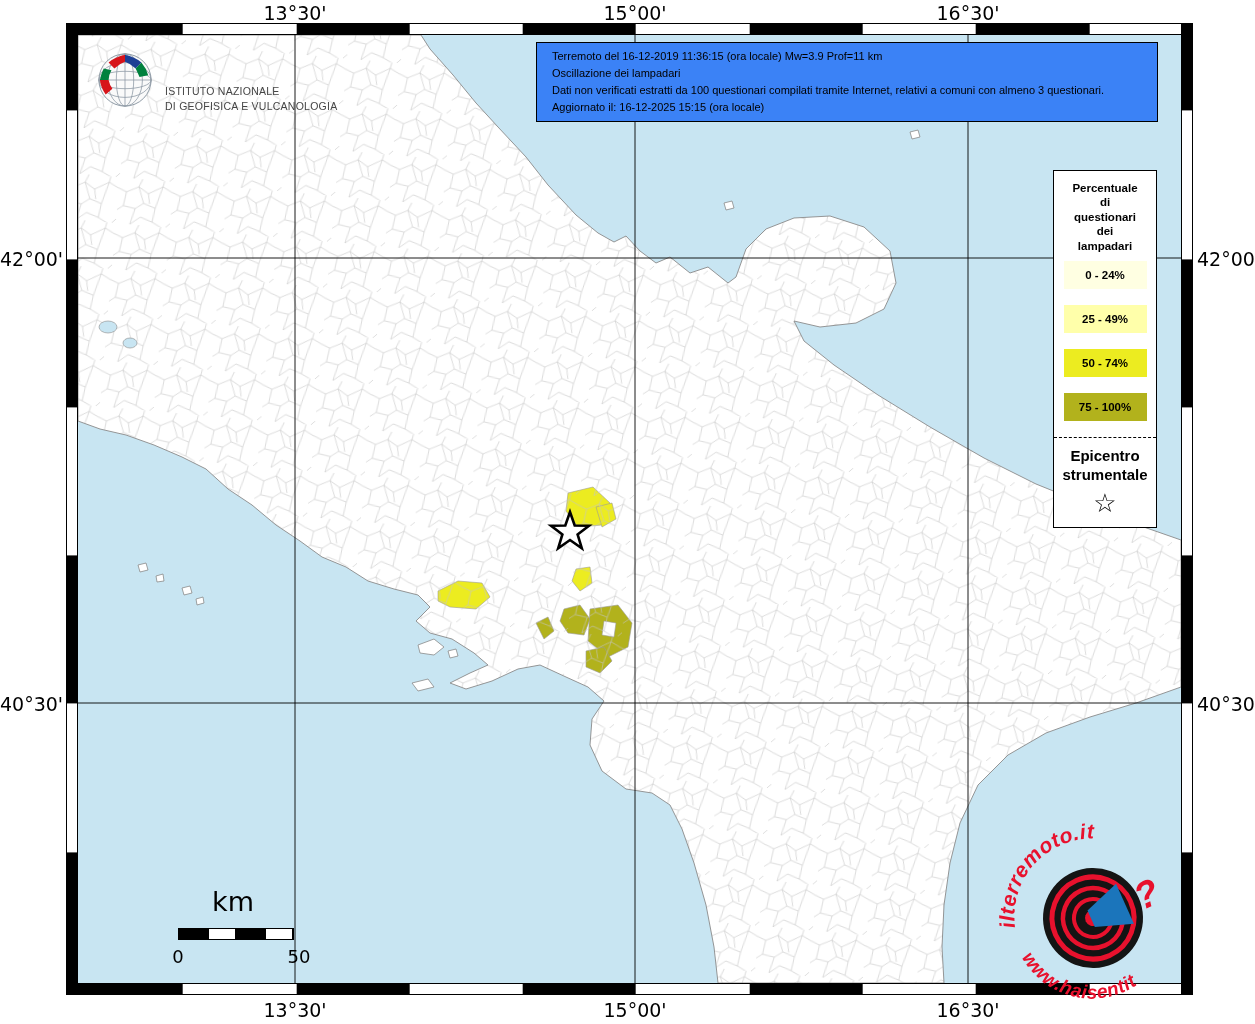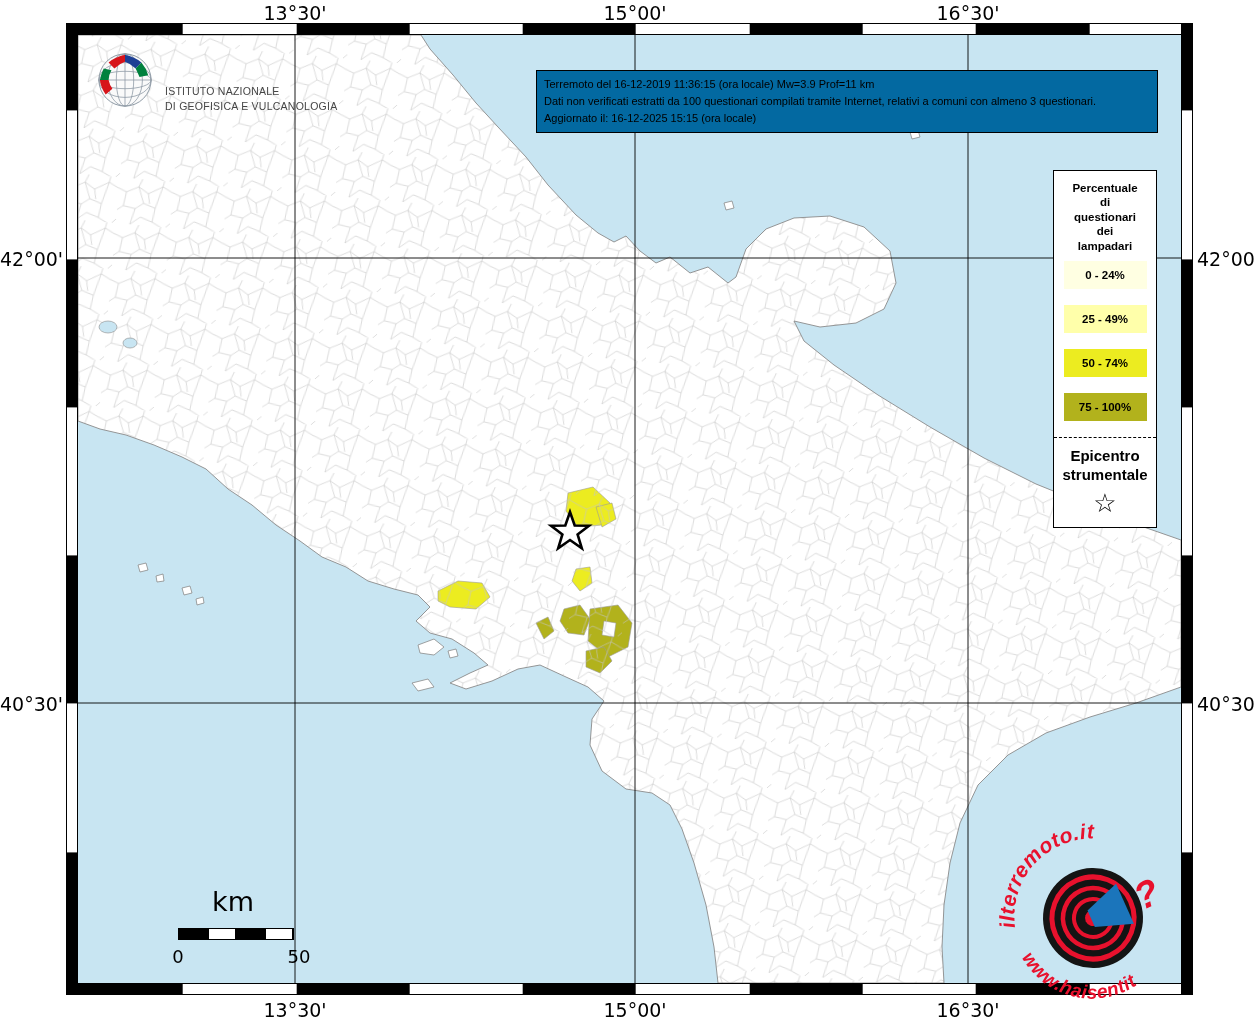--- a/index.html
+++ b/index.html
@@ -32,22 +32,22 @@
   .axis-bottom{top:999px;width:90px;text-align:center;}
   .axis-left{width:62px;text-align:right;left:0;}
   .axis-right{left:1197px;width:70px;text-align:left;}
 
   
   #ingv-logo{left:96px;top:45px;display:flex;align-items:center;gap:11px;z-index:7;}
   #ingv-logo .name{font-family:"Liberation Sans",sans-serif;font-size:10.5px;color:#454545;
     letter-spacing:.25px;line-height:1.45;margin-top:39px;}
 
   
-  #info-box{left:536px;top:42px;width:622px;background:#0369a1;border:1px solid #000;
-    padding:5px 7px;z-index:8;box-sizing:border-box;margin-top:28px;}
+  #info-box{left:536px;top:42px;width:622px;background:#3b82f6;border:1px solid #000;
+    padding:5px 15px;z-index:8;box-sizing:border-box;}
   #info-box .line{font-family:"Liberation Sans",sans-serif;font-size:11px;line-height:1.55;
     color:#000;white-space:nowrap;overflow:hidden;}
 
   
   #legend-box{left:1053px;top:170px;width:104px;background:#fff;border:1px solid #000;
     z-index:8;box-sizing:border-box;padding:10px 4px 10px 4px;text-align:center;
     font-family:"Liberation Sans",sans-serif;}
   #legend-box .ttl{font-size:11.5px;font-weight:bold;line-height:1.25;}
   .swatch{width:83px;height:28px;margin:8px auto 16px auto;display:flex;align-items:center;
     justify-content:center;font-size:11.5px;font-weight:bold;color:#000;}
@@ -181,20 +181,21 @@
     <path d="M47,12 Q52,18 54,25 L45,27 Q43,22 41,18 Z" fill="#00813e"></path>
   </svg>
   <div class="name">
     <div>ISTITUTO NAZIONALE</div>
     <div>DI GEOFISICA E VULCANOLOGIA</div>
   </div>
 </div>
 
 <div id="info-box" class="abs">
   <div class="line">Terremoto del 16-12-2019 11:36:15 (ora locale) Mw=3.9 Prof=11 km</div>
+  <div class="line">Oscillazione dei lampadari</div>
   <div class="line">Dati non verificati estratti da 100 questionari compilati tramite Internet, relativi a comuni con almeno 3 questionari.</div>
   <div class="line">Aggiornato il: 16-12-2025 15:15 (ora locale)</div>
 </div>
 
 <div id="legend-box" class="abs">
   <div class="ttl">Percentuale</div>
   <div class="ttl">di</div>
   <div class="ttl">questionari</div>
   <div class="ttl">dei</div>
   <div class="ttl">lampadari</div>

